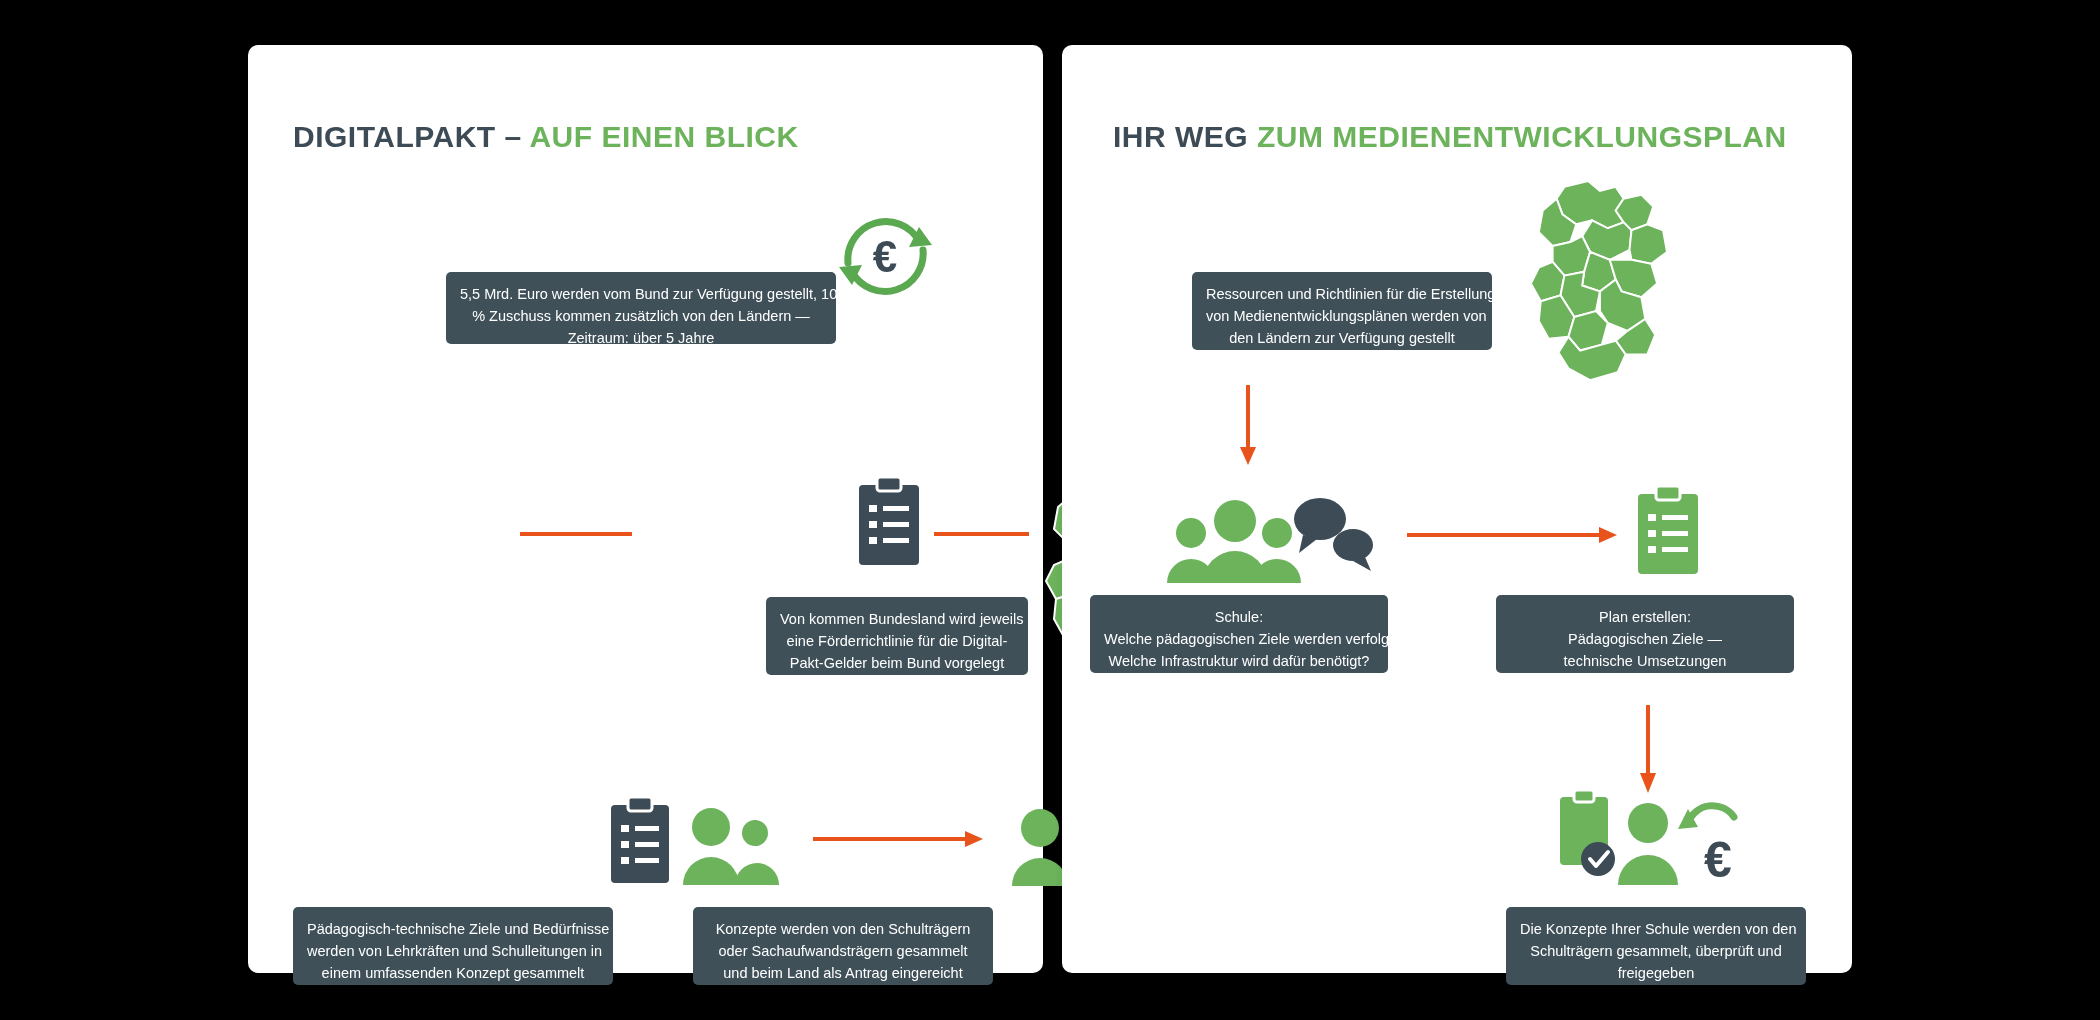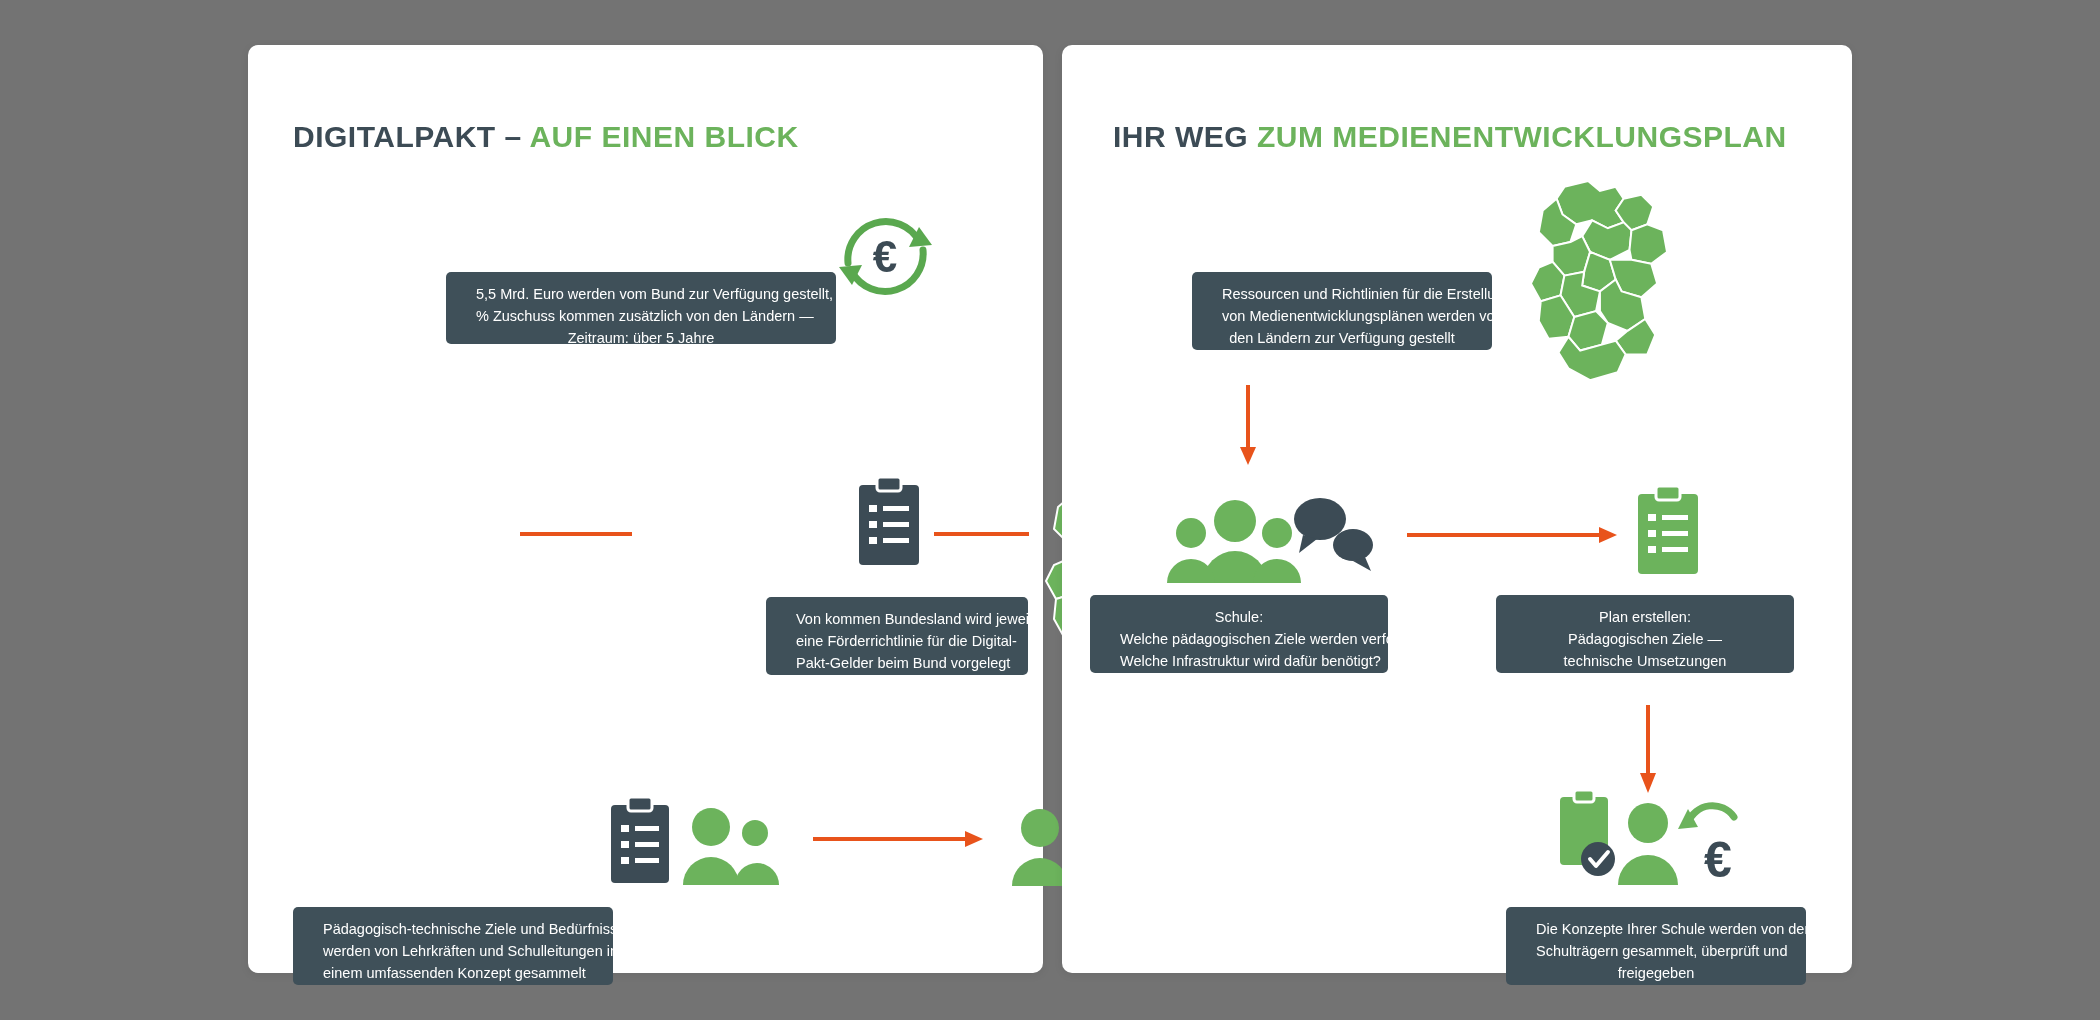--- a/index.html
+++ b/index.html
@@ -8,21 +8,21 @@
     background: #f4f5f7;
     width: 2100px;
     height: 1020px;
     overflow: hidden;
     font-family: "Liberation Sans", sans-serif;
   }
   .stage {
     position: relative;
     width: 2100px;
     height: 1020px;
-    background: #737373;
+    background: #000000;
   }
   .panel {
     position: absolute;
     background: #ffffff;
     border-radius: 10px;
     box-shadow: 0 2px 10px rgba(0,0,0,0.07);
   }
   #panel-left  { left: 248px; top: 45px; width: 795px; height: 928px; }
   #panel-right { left: 1062px; top: 45px; width: 790px; height: 928px; }
 
@@ -40,21 +40,21 @@
   .t-green { color: #6cb35c; }
 
   .callout {
     position: absolute;
     background: #3f5059;
     color: #ffffff;
     border-radius: 5px;
     font-size: 14.5px;
     line-height: 1.5;
     text-align: center;
-    padding: 12px 30px;
+    padding: 12px 14px;
     box-sizing: border-box;
   }
   .callout div { white-space: nowrap; }
 
   .icon-wrap { position: absolute; }
   .arrow-wrap { position: absolute; }
 
   .map-svg { display:block; }
   svg { overflow: visible; }
 </style>
@@ -194,20 +194,25 @@
         </g>
       </svg>
     </div>
 
     <div class="callout" style="left:45px; top:862px; width:320px; height:78px;">
       <div>Pädagogisch-technische Ziele und Bedürfnisse</div>
       <div>werden von Lehrkräften und Schulleitungen in</div>
       <div>einem umfassenden Konzept gesammelt</div>
     </div>
 
+    <div class="callout" style="left:445px; top:862px; width:300px; height:78px;">
+      <div>Konzepte werden von den Schulträgern</div>
+      <div>oder Sachaufwandsträgern gesammelt</div>
+      <div>und beim Land als Antrag eingereicht</div>
+    </div>
   </div>
 
   <div class="panel" id="panel-right">
 
     <div class="panel-title" id="title-right">
       <span class="t-dark">IHR WEG</span>
       <span class="t-green">ZUM MEDIENENTWICKLUNGSPLAN</span>
     </div>
 
     <div class="icon-wrap" style="left:448px; top:132px; width:172px; height:212px;">

